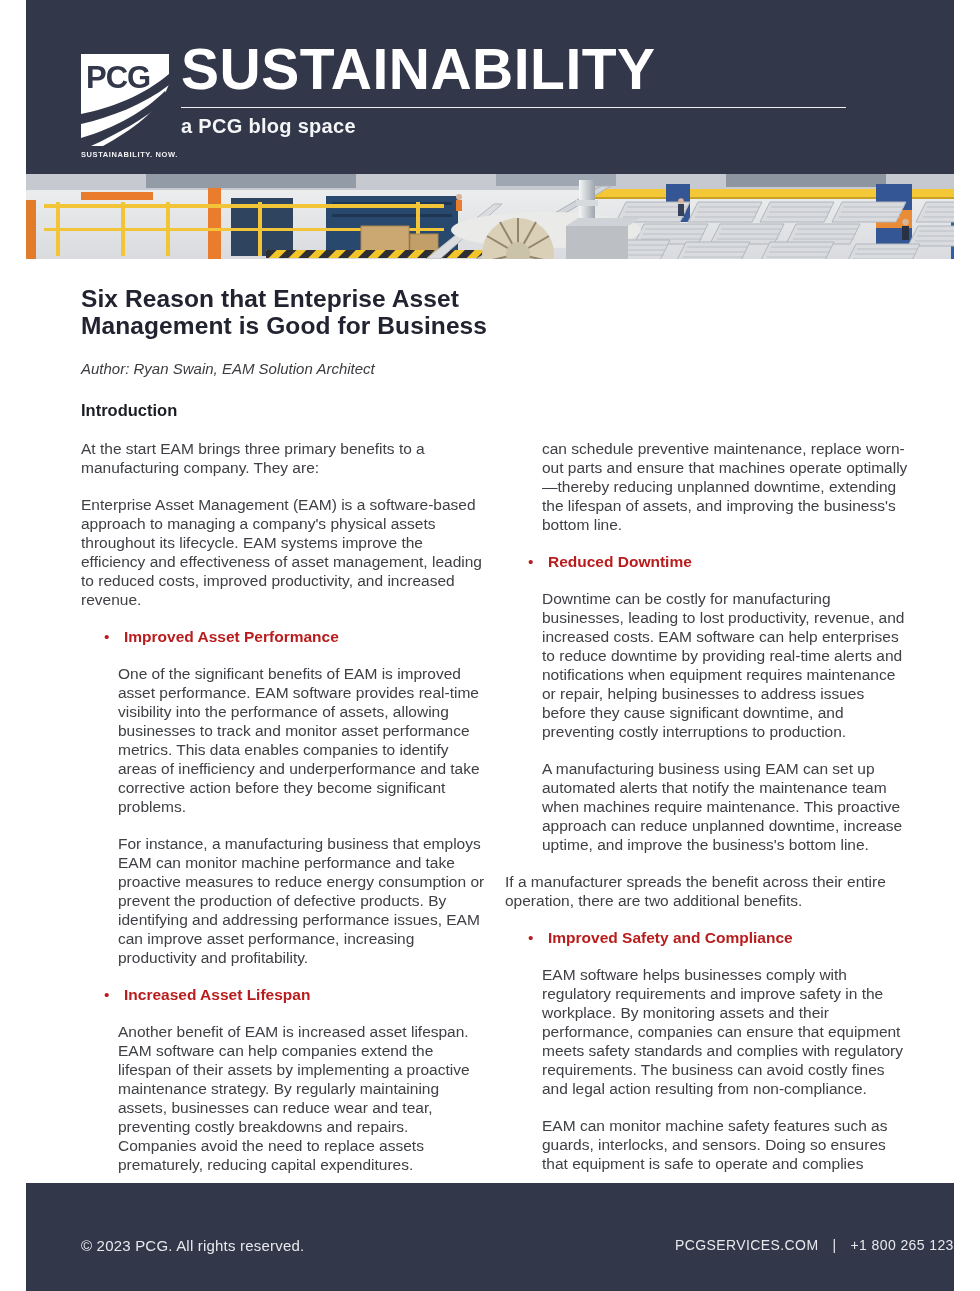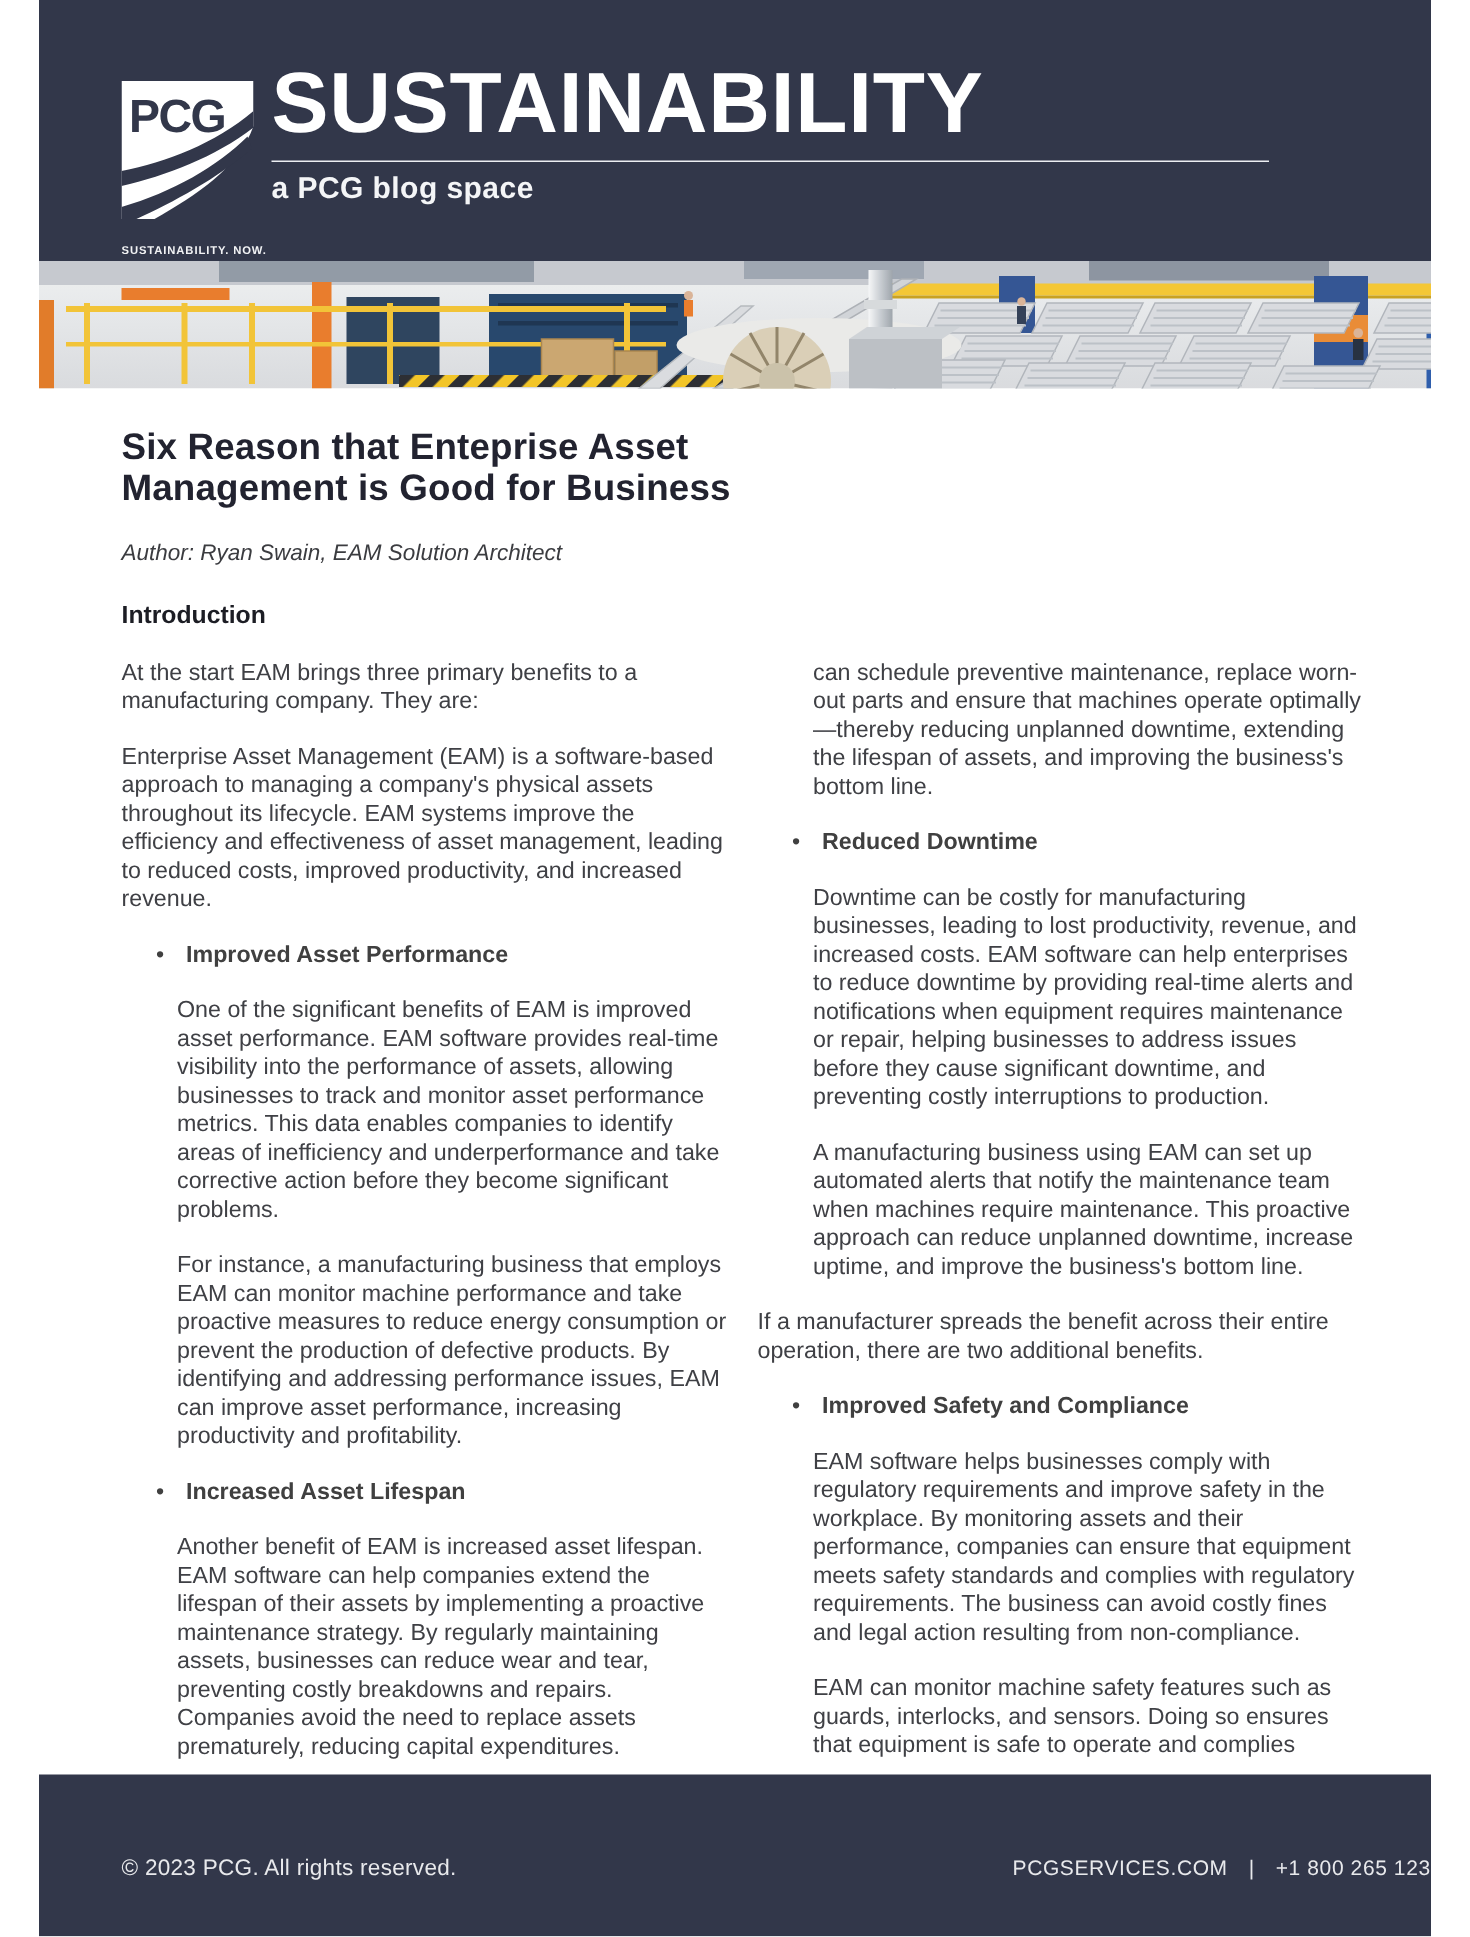--- a/index.html
+++ b/index.html
@@ -14,39 +14,39 @@
   }
   *{box-sizing:border-box;margin:0;padding:0;}
   html,body{background:#ffffff;}
   body{font-family:"Liberation Sans",sans-serif;color:var(--text);}
   .page{width:928px;height:1291px;margin:0 auto;background:var(--paper);position:relative;overflow:hidden;}
 
   
   .masthead{height:174px;background:var(--navy);position:relative;}
   .logo-block{position:absolute;left:55px;top:54px;width:88px;}
   .logo-svg{display:block;}
-  .logo-caption{margin-top:16px;color:#f2f3f5;font-size:7.5px;font-weight:bold;letter-spacing:0.6px;white-space:nowrap;}
+  .logo-caption{margin-top:4px;color:#f2f3f5;font-size:7.5px;font-weight:bold;letter-spacing:0.6px;white-space:nowrap;}
   .mast-right{position:absolute;left:155px;top:38px;width:670px;}
   .blog-title{color:#ffffff;font-size:57px;font-weight:800;letter-spacing:0.5px;line-height:1.1;white-space:nowrap;}
   .mast-rule{border:none;border-top:1px solid #eceef2;margin:6px 0 0 0;width:665px;}
   .blog-subtitle{color:#f4f5f7;font-size:20px;font-weight:700;margin-top:7px;letter-spacing:0.3px;}
 
   
   .banner{display:block;width:980px;height:85px;}
 
   
   .article{padding:26px 43px 0 55px;}
   .article-title{color:var(--heading);font-size:24.5px;font-weight:bold;line-height:27px;max-width:470px;letter-spacing:0.1px;}
   .byline{margin-top:21px;font-style:italic;font-size:15px;color:#3b3c40;}
   .section-heading{margin-top:24px;font-size:16.5px;font-weight:bold;color:#1c1d24;}
   .columns{display:flex;gap:18px;margin-top:19px;}
   .col{width:432px;font-size:15.5px;line-height:19px;}
   .col p{margin:0 0 18px 0;}
   .col p.indent{margin-left:37px;}
-  .bullet{display:flex;margin:0 0 18px 23px;font-weight:bold;color:#404040;}
+  .bullet{display:flex;margin:0 0 18px 23px;font-weight:bold;color:#b91c1c;}
   .bullet .dot{width:20px;font-weight:normal;}
   .bullet .dot::before{content:"\2022";}
 
   
   .footer{position:absolute;left:0;bottom:0;width:980px;height:108px;background:var(--navy);
           display:flex;align-items:center;justify-content:space-between;padding:16px 44px 0 55px;}
   .footer .left{color:#e8e9ec;font-size:15px;letter-spacing:0.2px;}
   .footer .right{color:#e8e9ec;font-size:14px;display:flex;align-items:flex-start;gap:14px;letter-spacing:0.4px;}
   .footer .right .site{color:#e8e9ec;text-decoration:none;}
 </style>

